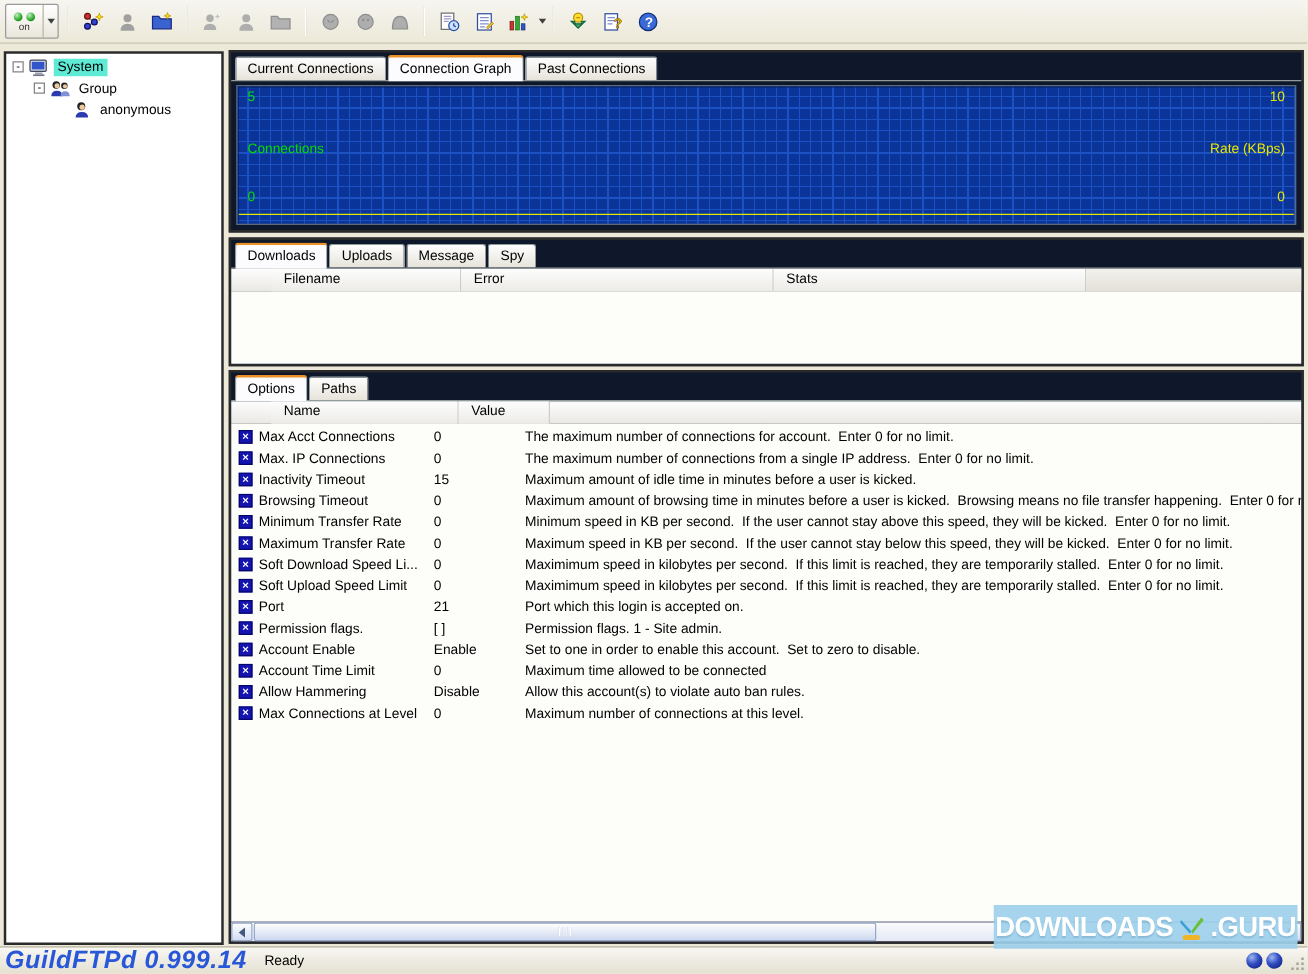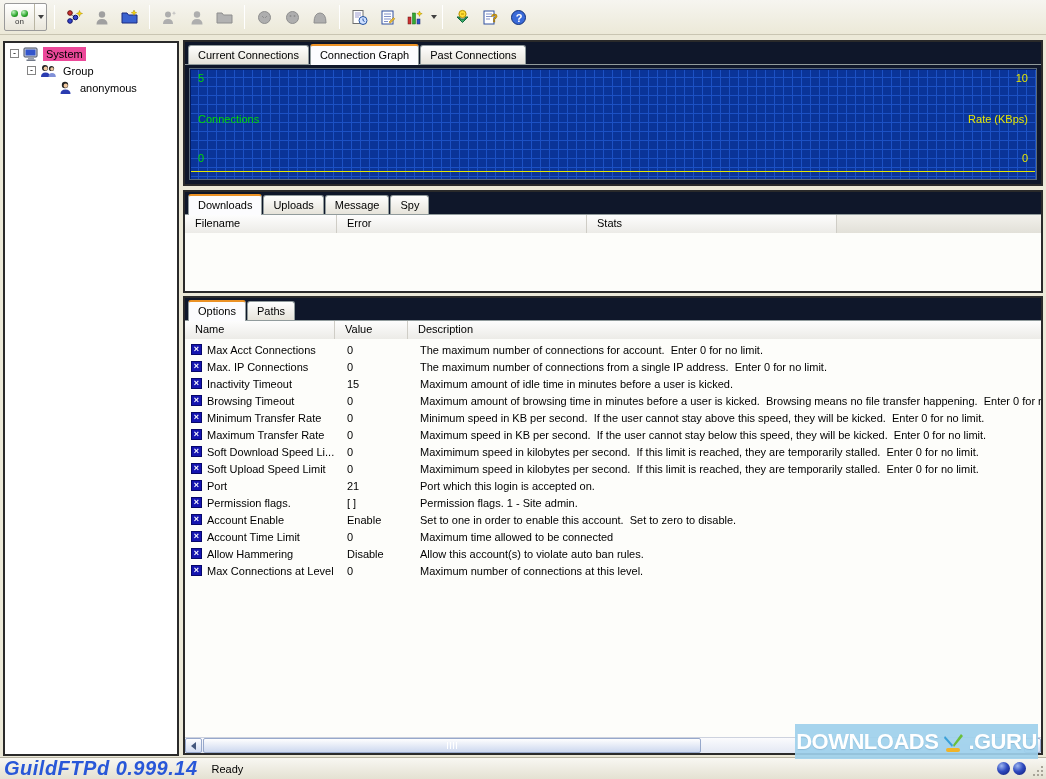--- a/index.html
+++ b/index.html
@@ -40,21 +40,21 @@
     background:#fff; border:2px solid #2a2a2a; padding-top:2px; overflow:hidden;
   }
   .tree-row { display:flex; align-items:center; height:17px; white-space:nowrap; }
   .expander {
     width:9px; height:9px; border:1px solid #848484; background:#fff;
     font-size:9px; line-height:7px; text-align:center; color:#000; margin-right:4px; flex:none;
   }
   .expander-spacer { width:13px; flex:none; }
   .tree-ico { width:17px; height:14px; flex:none; margin-right:3px; }
   .tree-label { padding:1px 3px; }
-  .tree-label.selected { background:#ec4899; }
+  .tree-label.selected { background:#5eead4; }
 
   
   .panel { position:absolute; border:2px solid #2a2a2a; background:#0f172a; }
   .tabstrip {
     display:flex; align-items:flex-end; height:23px; padding-left:3px;
     border-bottom:1px solid #919b9c; position:relative;
   }
   .tab {
     padding:3px 9px 3px; margin-right:1px;
     background:linear-gradient(#fefefe,#e6e3da);
@@ -78,21 +78,21 @@
   }
   .glabel { position:absolute; font-size:11px; }
   .g-green { color:#00dd00; } .g-yellow { color:#e6e600; }
   .g-lt { left:8px; top:3px; } .g-rt { right:8px; top:3px; }
   .g-lm { left:8px; top:44px; } .g-rm { right:8px; top:44px; }
   .g-lb { left:8px; bottom:15px; } .g-rb { right:8px; bottom:15px; }
   #rate-line { position:absolute; left:1px; right:1px; bottom:7px; height:1px; background:#e6e600; }
 
   
   #transfers-panel { left:183px; top:190px; width:860px; height:103px; }
-  .lv-header { display:flex; height:18px; background:linear-gradient(#fdfdfd,#eae8e4); }
+  .lv-header { display:flex; height:18px; background:linear-gradient(#fdfdfd,#eae8e4);padding-left:32px; }
   .hcell {
     padding:2px 0 0 10px; border-right:1px solid #cfcdc6; white-space:nowrap; overflow:hidden;
     background:linear-gradient(#fdfdfd,#ecebe7);
   }
   .hcell.filler { flex:1; background:linear-gradient(#f2f1ec,#e2e0d8); border-right:none; }
   .h-filename { width:152px; } .h-stats { width:250px; } .h-error { width:250px; }
   .h-name { width:150px; } .h-value { width:73px; } .h-desc { flex:1; border-right:none; }
   .lv-body { background:#fdfdfa; position:absolute; left:0; right:0; top:41px; bottom:0; }
 
   
@@ -354,21 +354,20 @@
 </div>
 
 <div id="options-panel" class="panel">
   <div class="tabstrip">
       <span class="tab active">Options</span>
       <span class="tab">Paths</span>
     </div>
   <div class="lv-header">
     <span class="hcell h-name">Name</span>
     <span class="hcell h-value">Value</span>
-    <span class="hcell h-desc">Description</span>
   </div>
   <div id="options-body">
       <div class="opt-row">
         <span class="cell name"><span class="opt-icon">×</span><span>Max Acct Connections</span></span>
         <span class="cell value">0</span>
         <span class="cell desc">The maximum number of connections for account.  Enter 0 for no limit.</span>
       </div>
       <div class="opt-row">
         <span class="cell name"><span class="opt-icon">×</span><span>Max. IP Connections</span></span>
         <span class="cell value">0</span>

